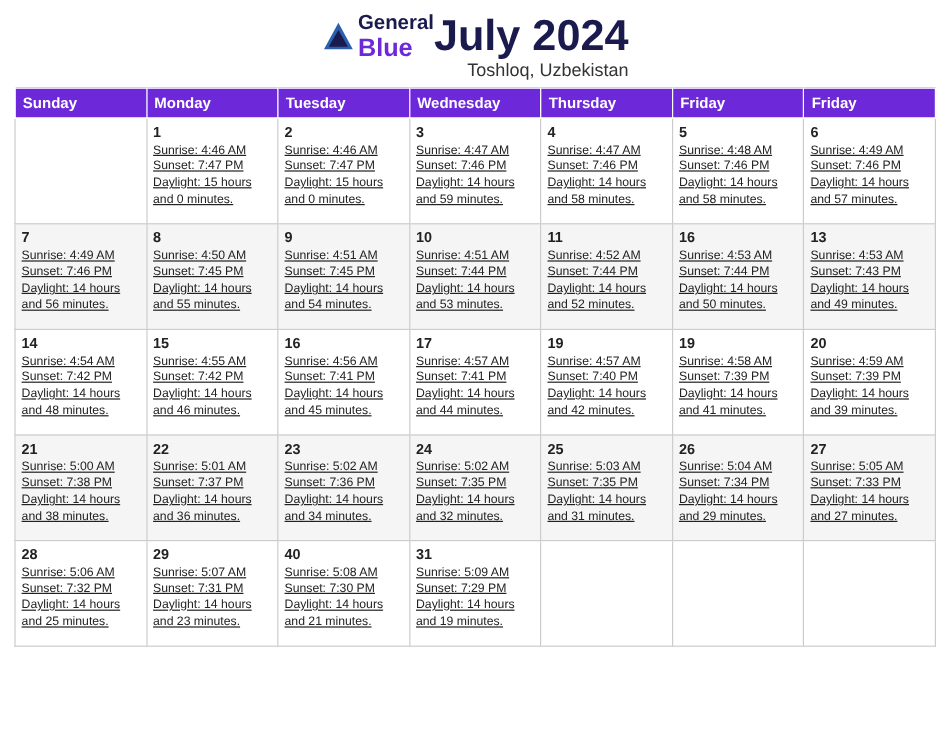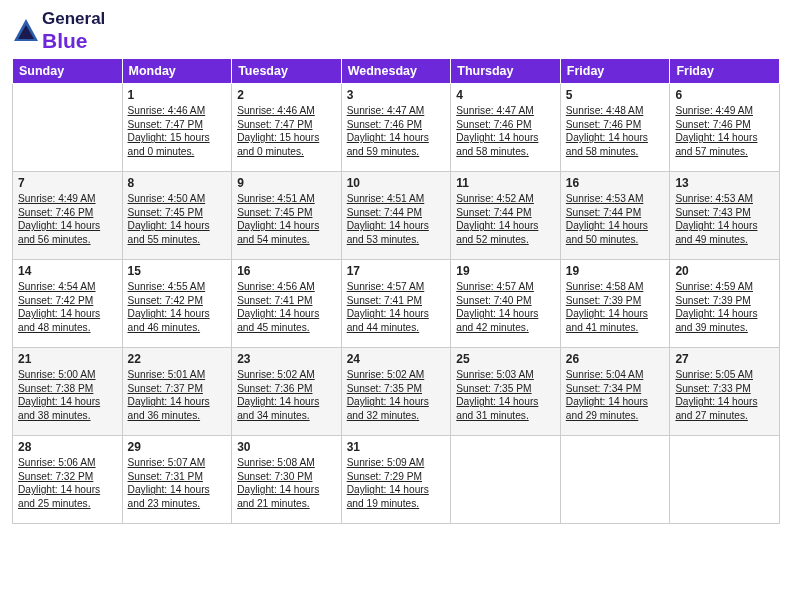--- a/index.html
+++ b/index.html
@@ -11,21 +11,21 @@
       overflow: hidden;
     }
     .page {
       width: 792px;
       min-height: 612px;
       background: #fff;
       padding: 10px 12px 10px 12px;
     }
     .header {
       display: flex;
-      justify-content: space-between;
+      justify-content: center;
       align-items: flex-start;
       margin-bottom: 6px;
     }
     .logo {
       display: flex;
       align-items: center;
       gap: 0px;
     }
     .logo-text {
       display: flex;
@@ -110,20 +110,24 @@
   <div class="header">
     <div class="logo">
       <svg class="logo-icon" viewBox="0 0 28 28" xmlns="http://www.w3.org/2000/svg">
         <polygon points="14,2 26,24 2,24" fill="#2b5fad"></polygon>
         <polygon points="14,8 22,22 6,22" fill="#1a1a4e"></polygon>
       </svg>
       <div class="logo-text">
         <span class="logo-general">General</span>
         <span class="logo-blue">Blue</span>
       </div>
+    </div>
+    <div class="title-block">
+      <div class="title-month">July 2024</div>
+      <div class="title-location">Toshloq, Uzbekistan</div>
     </div>
   </div>
 
   <table>
     <thead>
       <tr>
         <th>Sunday</th>
         <th>Monday</th>
         <th>Tuesday</th>
         <th>Wednesday</th>
@@ -253,21 +257,21 @@
         <tr>
           <td>
             <span class="day-num">28</span>
             <div class="day-info">Sunrise: 5:06 AM<br>Sunset: 7:32 PM<br>Daylight: 14 hours<br>and 25 minutes.</div>
           </td>
           <td>
             <span class="day-num">29</span>
             <div class="day-info">Sunrise: 5:07 AM<br>Sunset: 7:31 PM<br>Daylight: 14 hours<br>and 23 minutes.</div>
           </td>
           <td>
-            <span class="day-num">30</span>
+            <span class="day-num">40</span>
             <div class="day-info">Sunrise: 5:08 AM<br>Sunset: 7:30 PM<br>Daylight: 14 hours<br>and 21 minutes.</div>
           </td>
           <td>
             <span class="day-num">31</span>
             <div class="day-info">Sunrise: 5:09 AM<br>Sunset: 7:29 PM<br>Daylight: 14 hours<br>and 19 minutes.</div>
           </td>
           <td></td>
           <td></td>
           <td></td>
         </tr>

